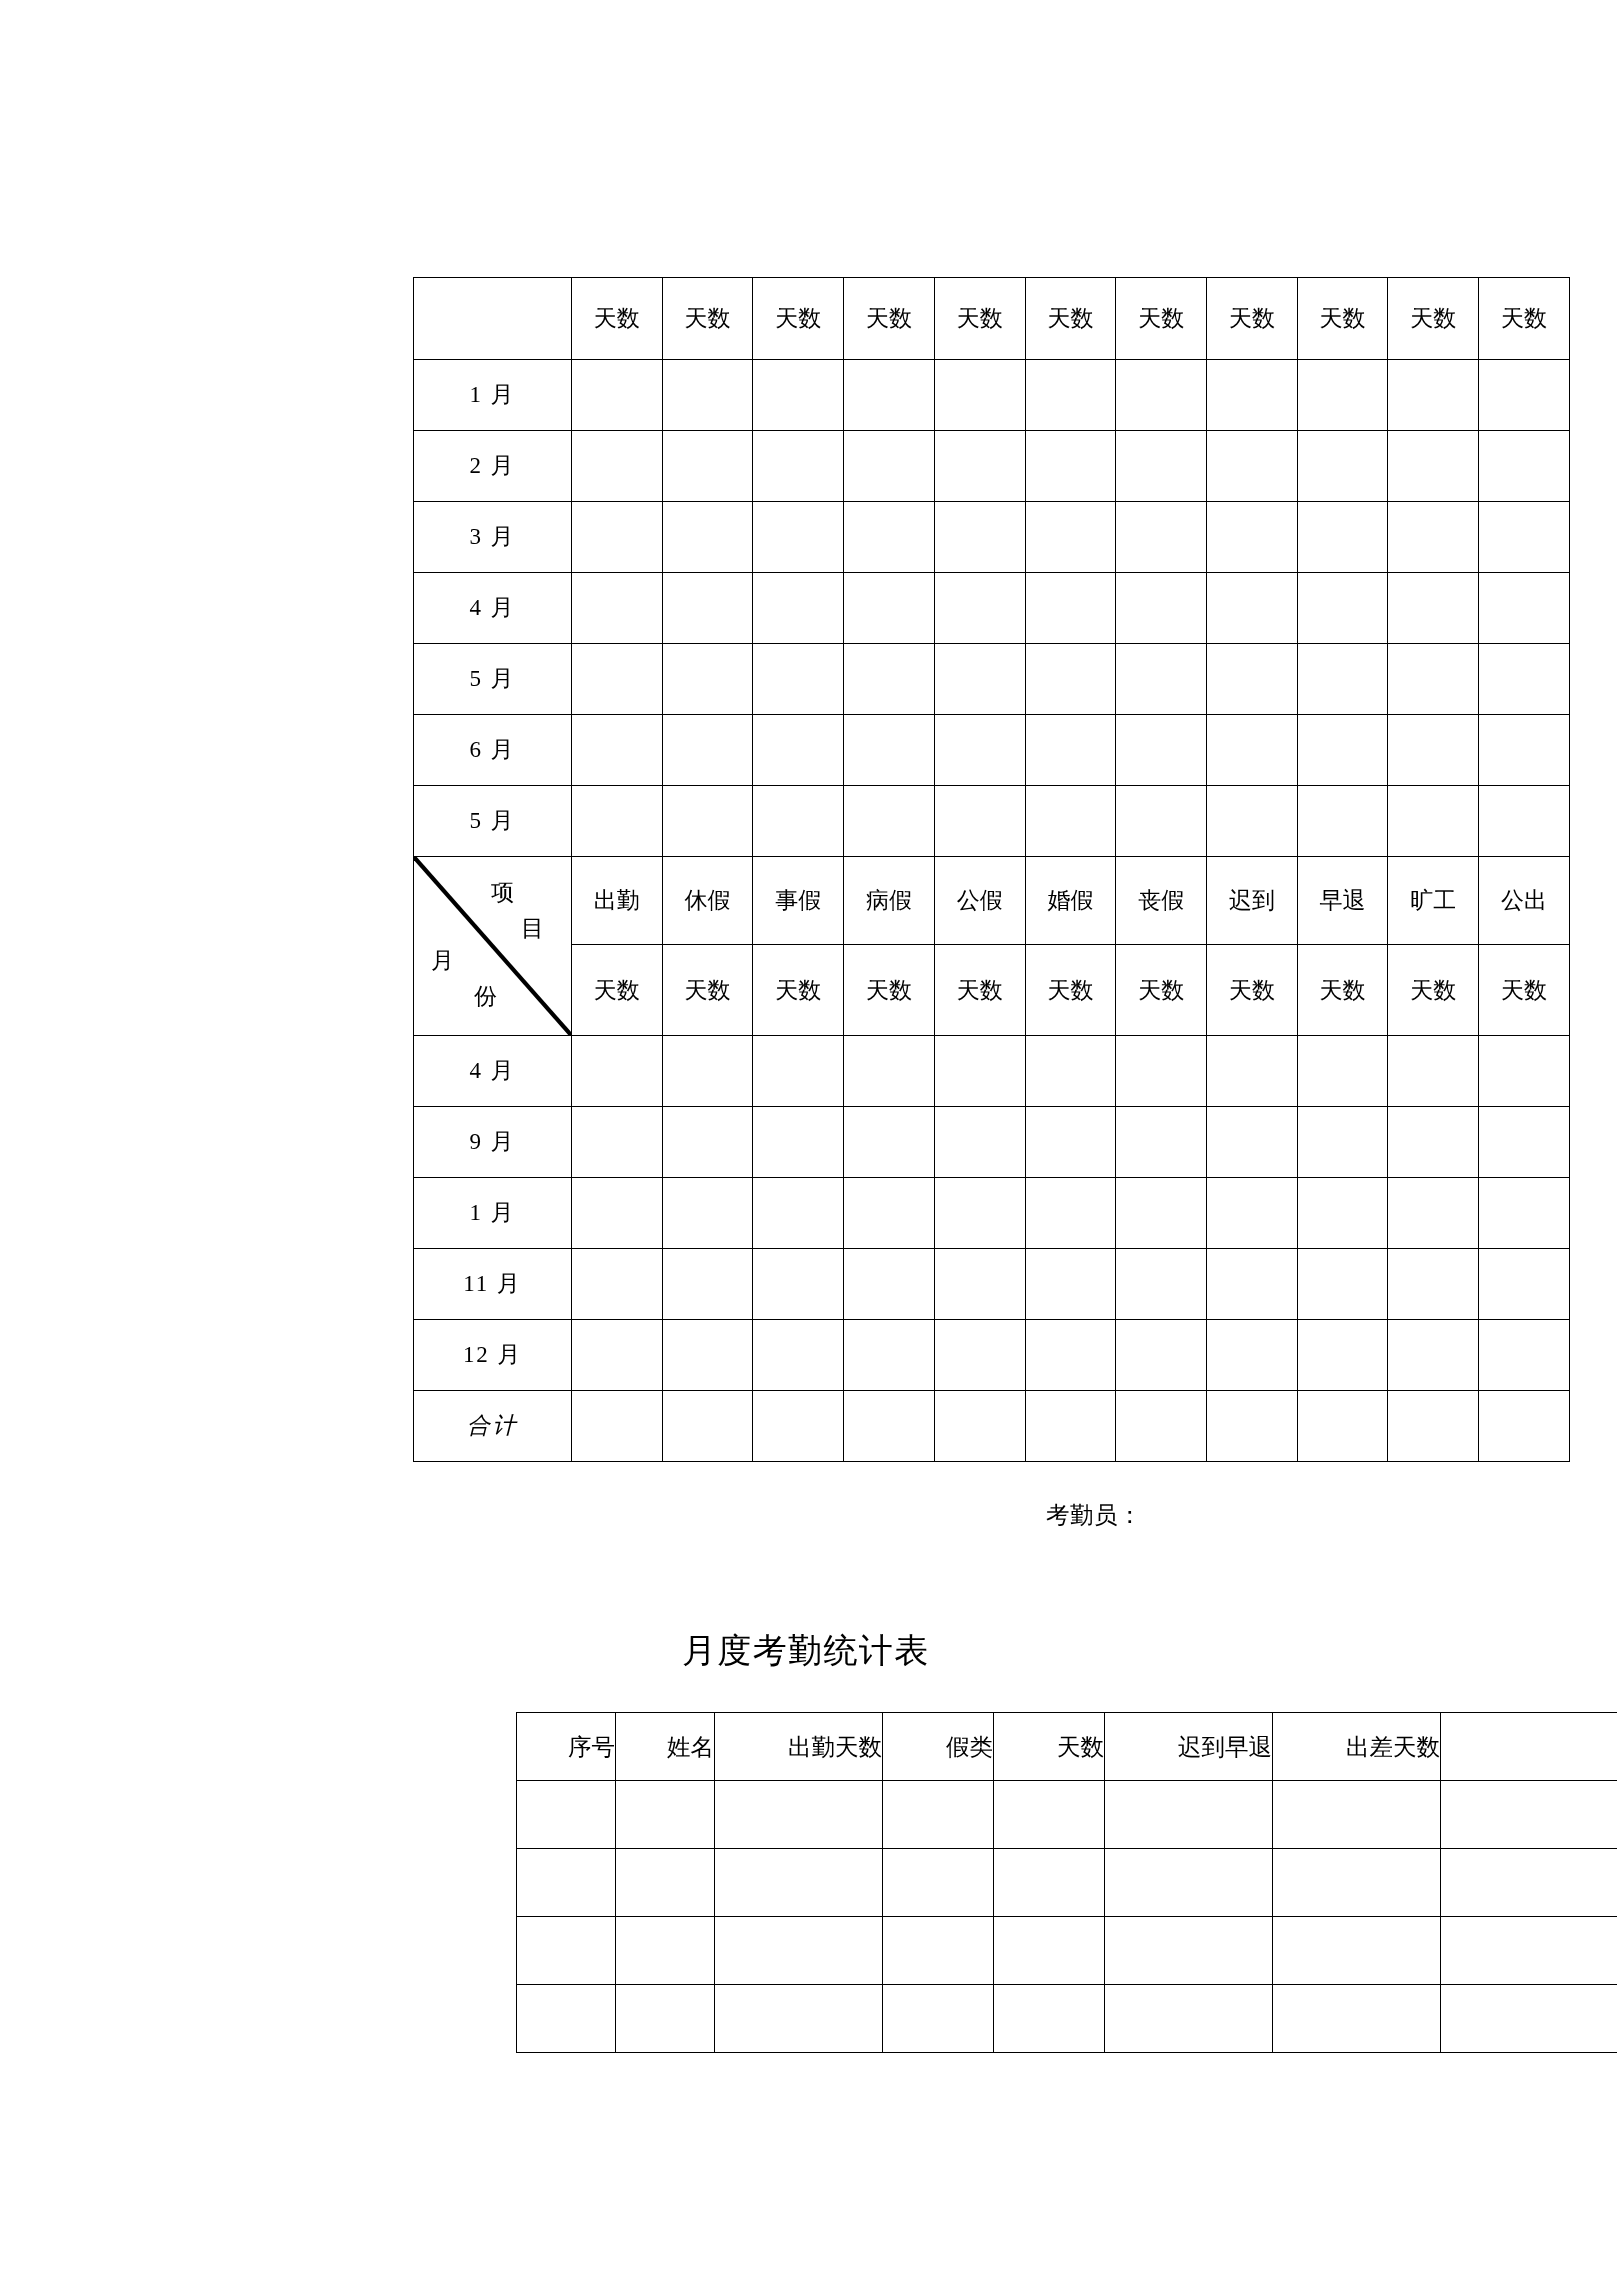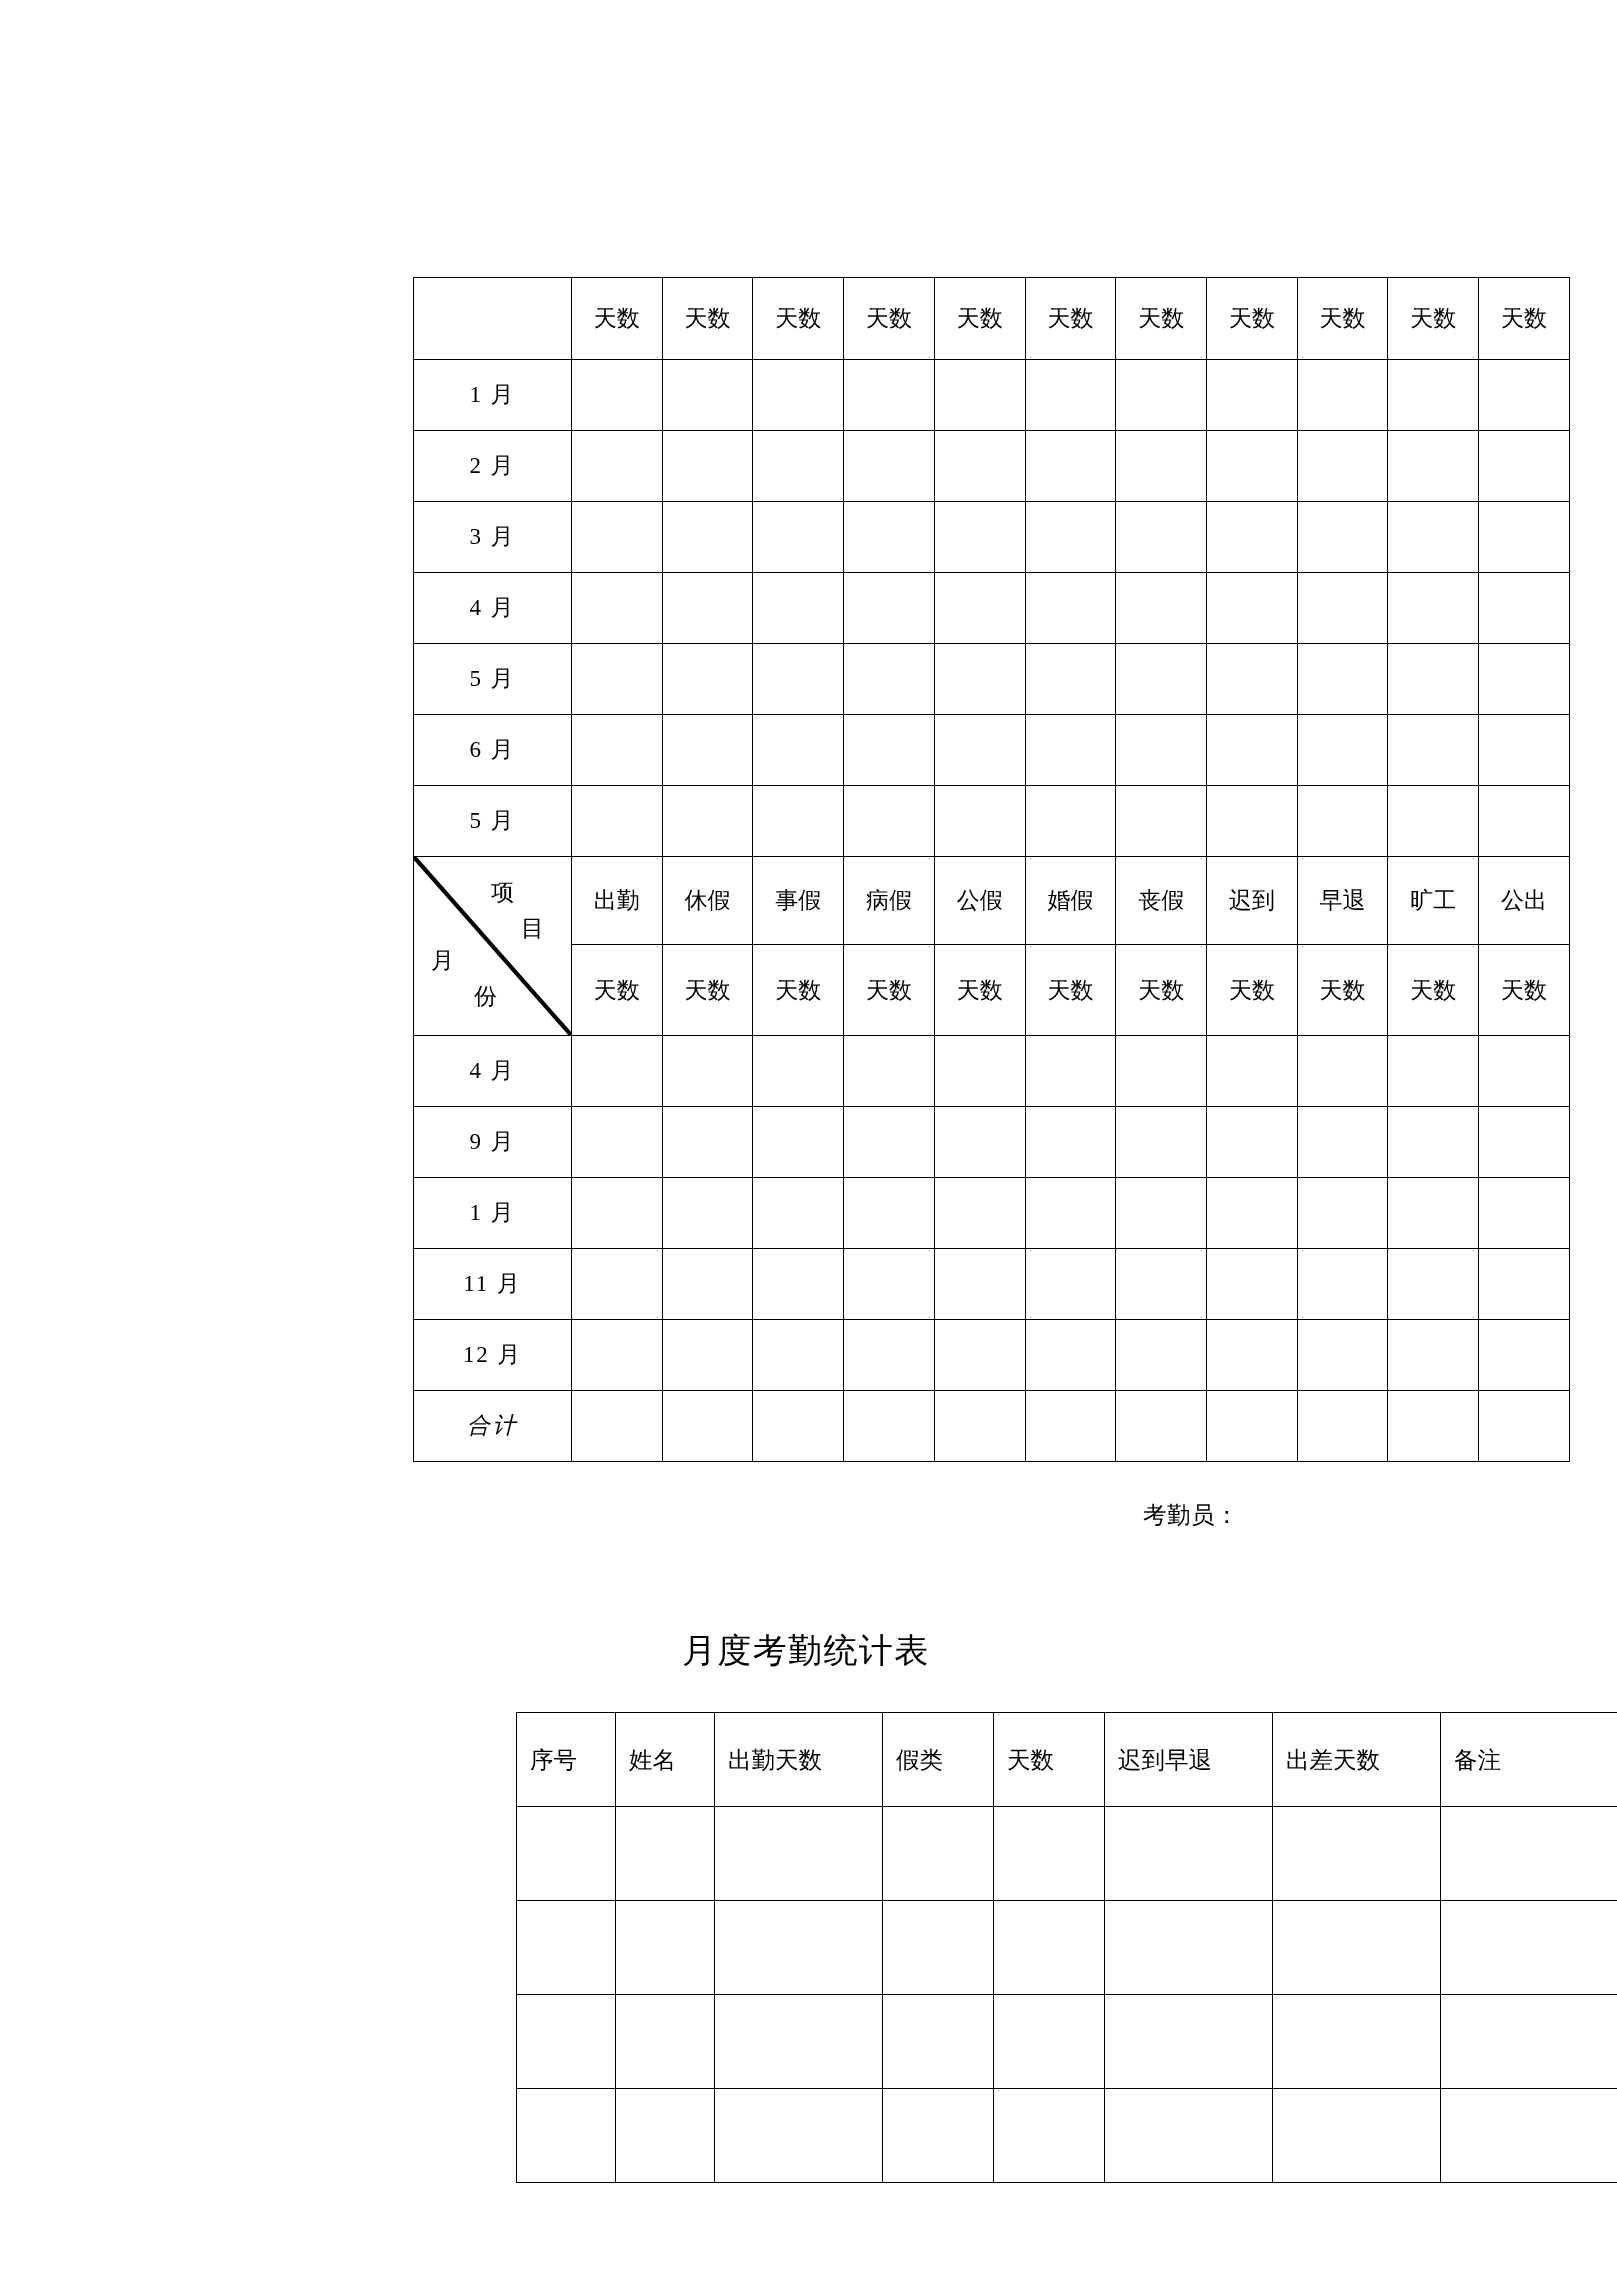--- a/index.html
+++ b/index.html
@@ -91,21 +91,21 @@
   .diag-month-b { left: 60px; top: 128px; }
 
   .cat-row { height: 88px; }
   .cat-row td { font-size: 23.5px; }
   .days-row { height: 90px; }
   .days-row td { font-size: 23.5px; }
 
   
   .signature {
     position: absolute;
-    left: 1131px;
+    left: 1034px;
     top: 1499px;
     font-size: 23.5px;
     letter-spacing: 0.02em;
     white-space: nowrap;
   }
 
   
   .section-title {
     position: absolute;
     left: 670px;
@@ -118,22 +118,22 @@
 
   
   .monthly-table-wrap {
     position: absolute;
     left: 504px;
     top: 1712px;
     width: 1200px;
   }
   table.monthly td {
     border: 1.7px solid #000000;
-    padding: 13px;
-    text-align: left;
+    padding: 0;
+    text-align: right;
     vertical-align: middle;
     font-size: 23.5px;
     height: 67px;
     font-family: "Liberation Serif", "DejaVu Serif", serif;
     white-space: nowrap;
   }
   table.monthly { border-collapse: collapse; table-layout: fixed; width: 100%; }
   .mc-0 { width: 99px; }
   .mc-1 { width: 99px; }
   .mc-2 { width: 168px; }

